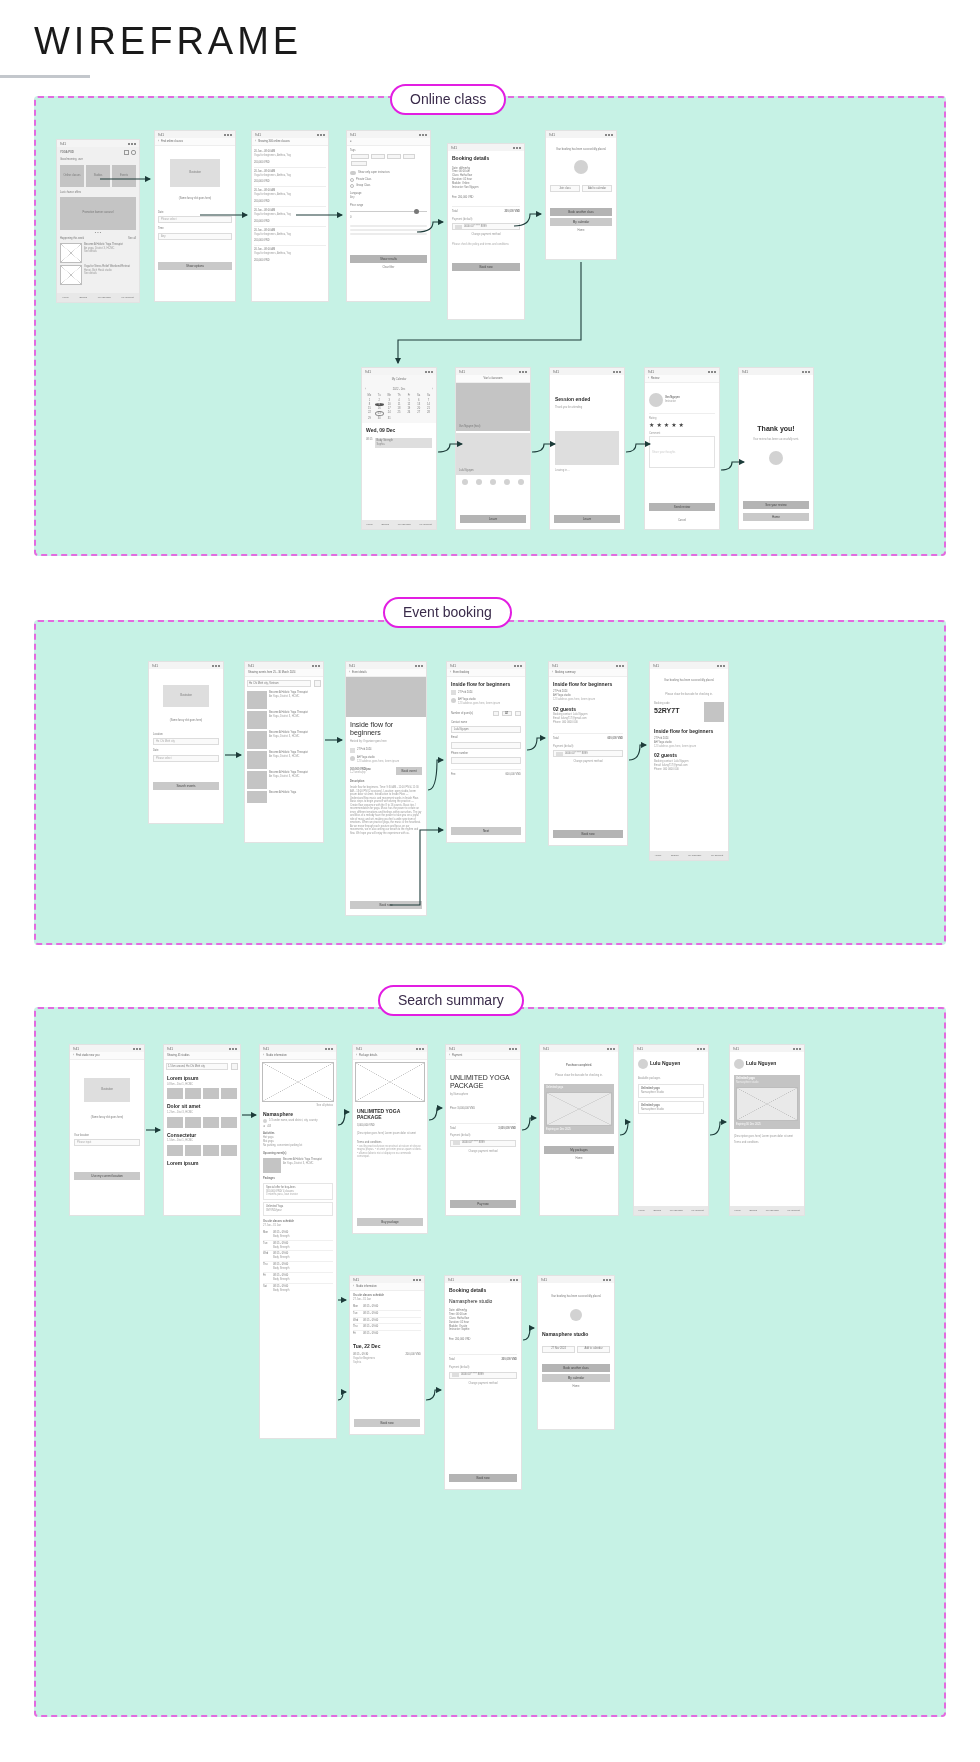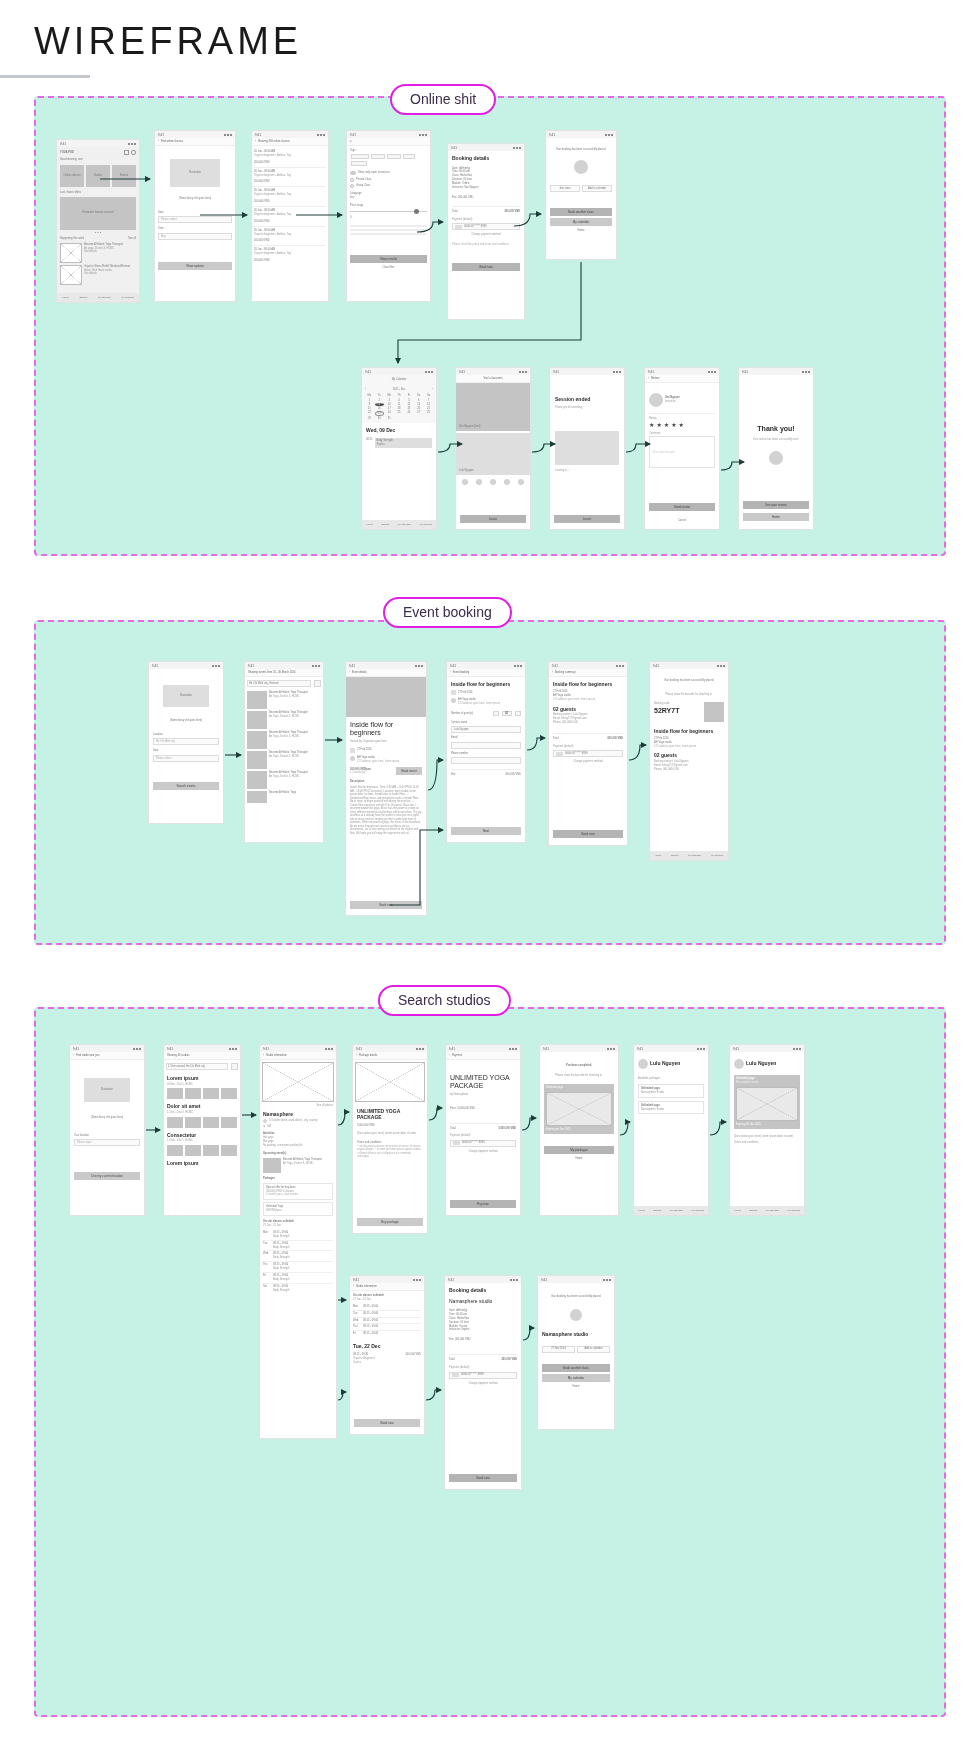--- a/index.html
+++ b/index.html
@@ -122,21 +122,21 @@
   
   #connectors { position:absolute; left:0; top:0; width:980px; height:1762px; pointer-events:none; z-index: 12; }
 </style>
 </head>
 <body>
 
 <div id="page-title">WIREFRAME</div>
 <div id="title-rule"></div>
 
 <div class="section" style="left:34px; top:96px; width:912px; height:460px;"></div>
-<div class="section-label" style="left:390px; top:84px;">Online shit</div>
+<div class="section-label" style="left:390px; top:84px;">Online class</div>
 
 <div class="phone" style="left:56px; top:139px; width:84px; height:164px;">
   <div class="status-bar">
       <span>9:41</span>
       <span class="sb-dots">
         <i></i>
         <i></i>
         <i></i>
       </span>
     </div>
@@ -845,21 +845,21 @@
   </div>
   <div class="tabbar">
     <span>Home</span>
     <span>Search</span>
     <span>My calendar</span>
     <span>My account</span>
   </div>
 </div>
 
 <div class="section" style="left:34px; top:1007px; width:912px; height:710px;"></div>
-<div class="section-label" style="left:378px; top:985px;">Search studios</div>
+<div class="section-label" style="left:378px; top:985px;">Search summary</div>
 
 <div class="phone" style="left:69px; top:1044px; width:76px; height:172px;">
   <div class="status-bar">
       <span>9:41</span>
       <span class="sb-dots">
         <i></i>
         <i></i>
         <i></i>
       </span>
     </div>

